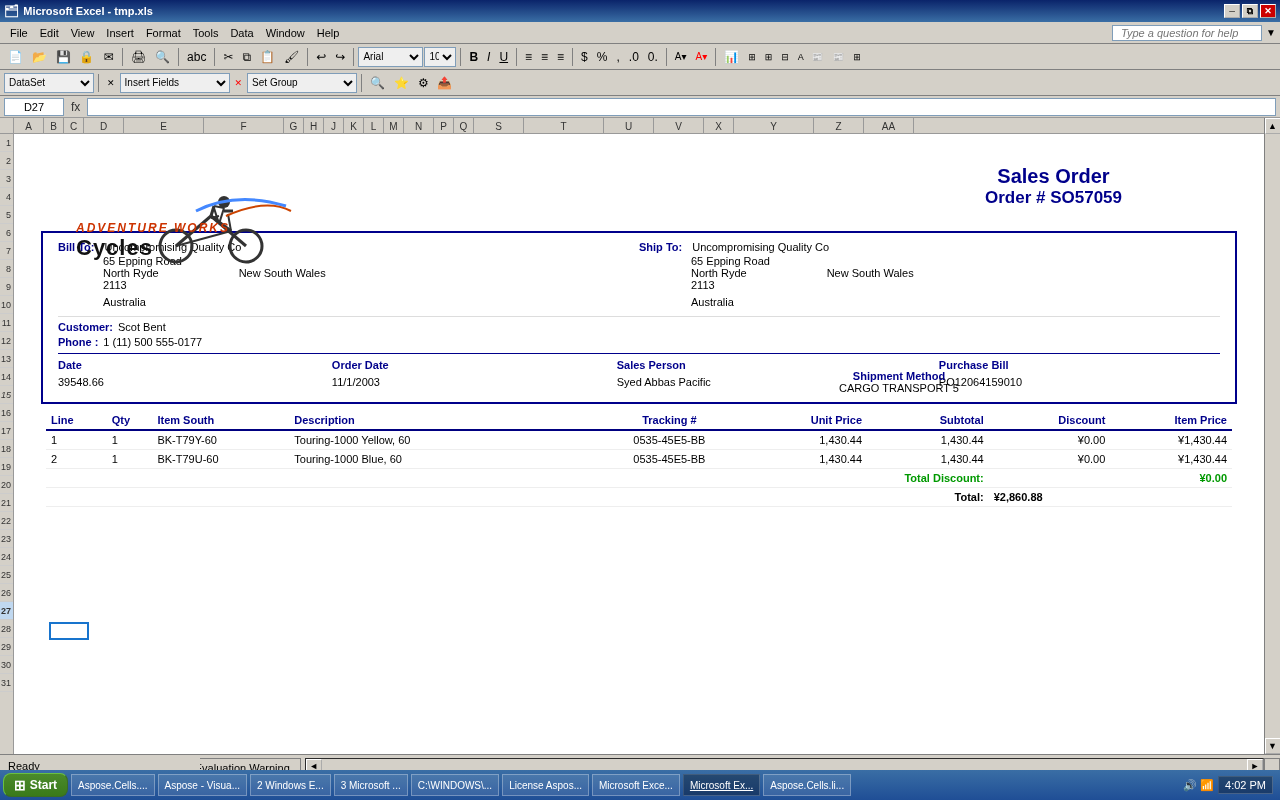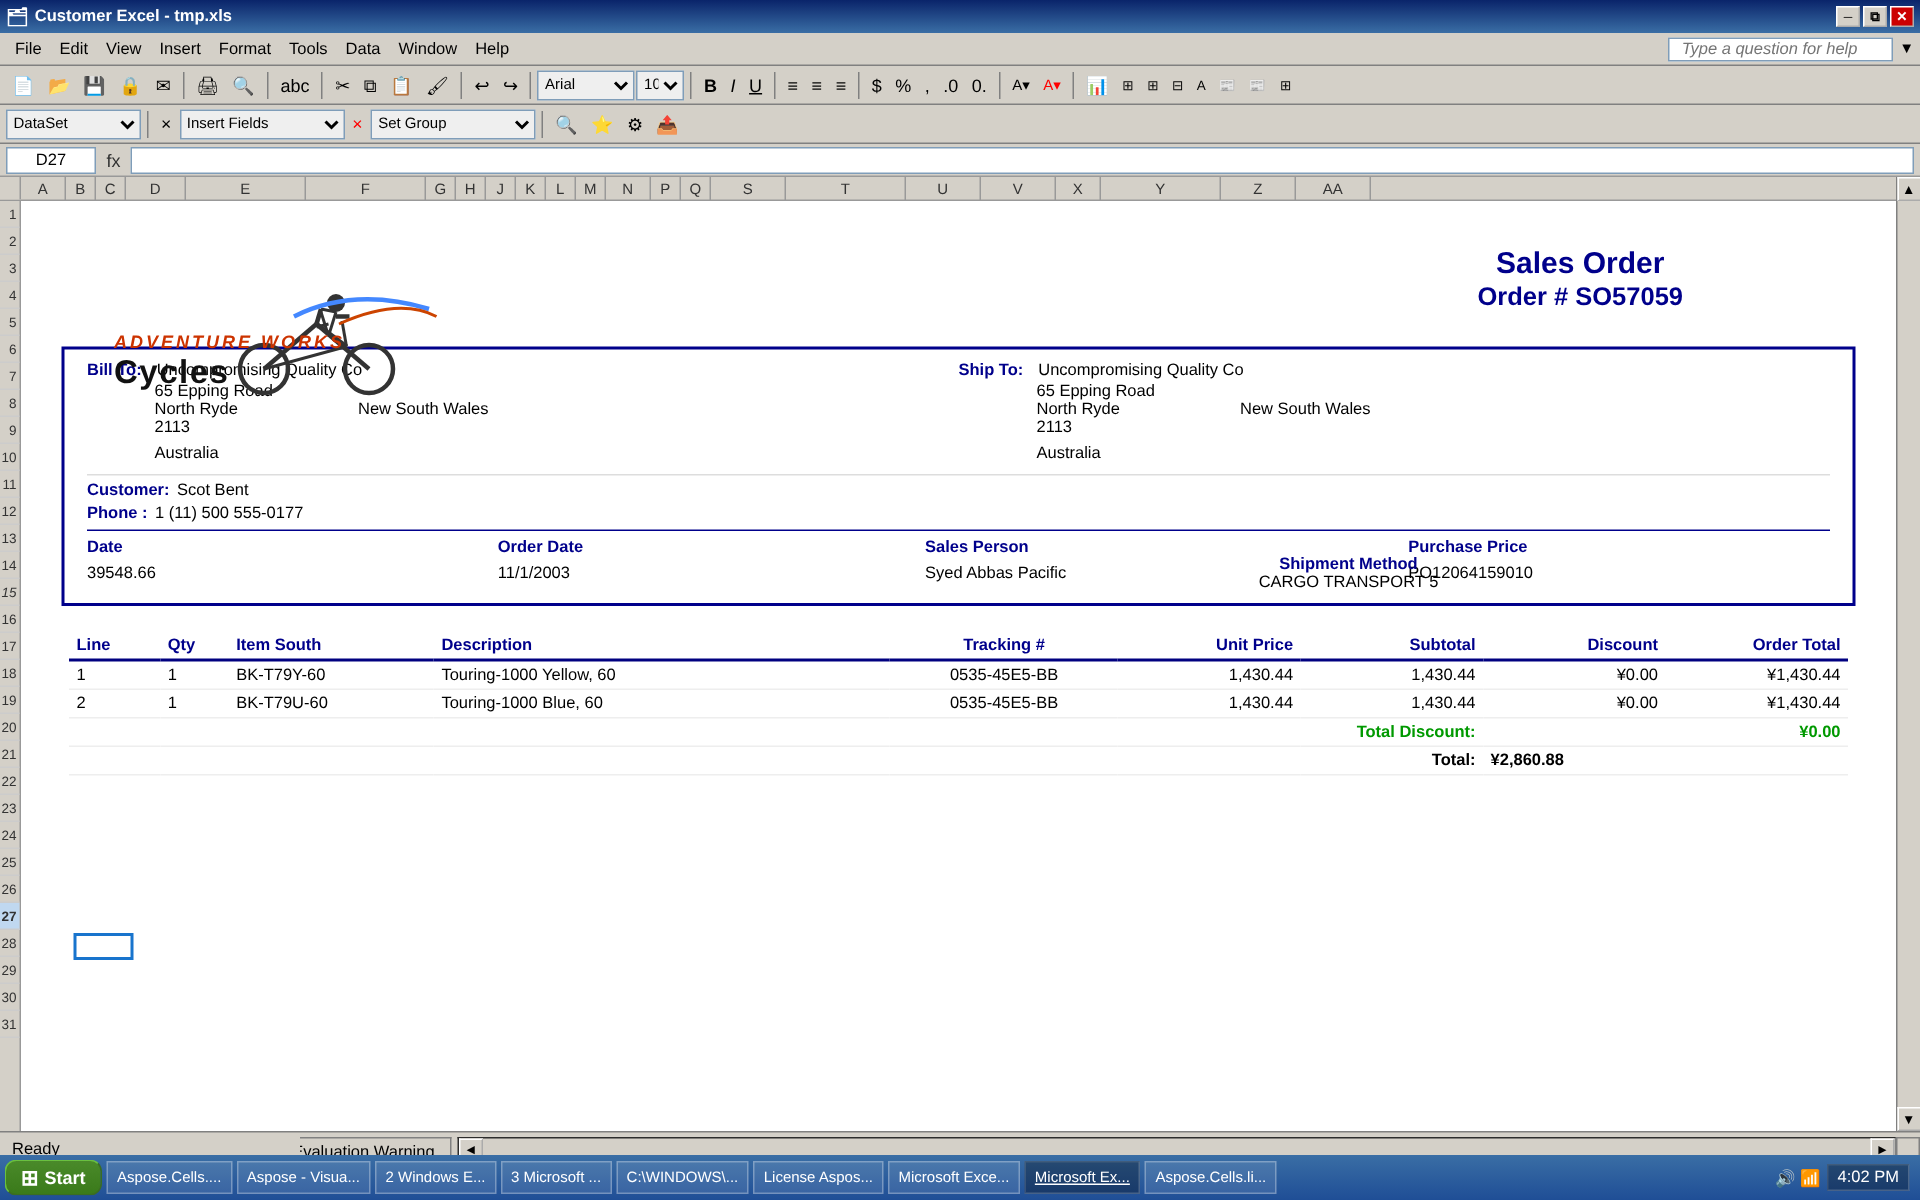--- a/index.html
+++ b/index.html
@@ -205,21 +205,21 @@
 
   </style>
 </head>
 <body>
 
 <div class="excel-window">
 
   <div class="title-bar">
     <div class="title-bar-left">
       <span style="font-size:12px;">🗂</span>
-      <span>Customer Excel - tmp.xls</span>
+      <span>Microsoft Excel - tmp.xls</span>
     </div>
     <div class="title-bar-right">
       <div class="title-btn" style="font-size:8px;">─</div>
       <div class="title-btn" style="font-size:9px;">⧉</div>
       <div class="title-btn" style="font-size:9px; background:#c00; color:white;">✕</div>
     </div>
   </div>
 
   <div class="menu-bar">
     <span class="menu-bar-item">File</span>
@@ -475,45 +475,45 @@
               <div style="display:flex; gap:5px; margin-top:3px;">
                 <span style="font-weight:bold; color:#00008B; font-size:11px;text-align:right;">Phone :</span>
                 <span style="font-size:11px;">1 (11) 500 555-0177</span>
               </div>
             </div>
 
             <div style="margin-top:5px; border-top:1px solid #00008B; padding-top:5px; display:grid; grid-template-columns: auto auto auto auto; gap:5px 30px;">
               <div style="font-weight:bold; color:#00008B; font-size:11px;">Date</div>
               <div style="font-weight:bold; color:#00008B; font-size:11px;">Order Date</div>
               <div style="font-weight:bold; color:#00008B; font-size:11px;">Sales Person</div>
-              <div style="font-weight:bold; color:#00008B; font-size:11px;">Purchase Price</div>
+              <div style="font-weight:bold; color:#00008B; font-size:11px;">Purchase Bill</div>
               <div style="font-size:11px;">39548.66</div>
               <div style="font-size:11px;">11/1/2003</div>
               <div style="font-size:11px;">Syed Abbas Pacific</div>
               <div style="font-size:11px;">PO12064159010</div>
             </div>
 
             <div style="margin-top:-18px; margin-left:520px;text-align:center;">
               <div style="font-weight:bold; color:#00008B; font-size:11px;">Shipment Method</div>
               <div style="font-size:11px;">CARGO TRANSPORT 5</div>
             </div>
           </div>
 
-          <table class="items-table" style="margin-top:17px;">
+          <table class="items-table" style="margin-top:7px;">
             <thead>
               <tr>
                 <th style="text-align:left; width:40px;">Line</th>
                 <th style="text-align:left; width:30px;">Qty</th>
                 <th style="text-align:left; width:90px;">Item South</th>
                 <th style="text-align:left; width:200px;">Description</th>
                 <th style="text-align:center; width:100px;">Tracking #</th>
                 <th style="text-align:right; width:80px;">Unit Price</th>
                 <th style="text-align:right; width:80px;">Subtotal</th>
                 <th style="text-align:right; width:80px;">Discount</th>
-                <th style="text-align:right; width:80px;">Order Total</th>
+                <th style="text-align:right; width:80px;">Item Price</th>
               </tr>
             </thead>
             <tbody>
               <tr>
                 <td>1</td>
                 <td>1</td>
                 <td>BK-T79Y-60</td>
                 <td>Touring-1000 Yellow, 60</td>
                 <td style="text-align:center;">0535-45E5-BB</td>
                 <td style="text-align:right;">1,430.44</td>

